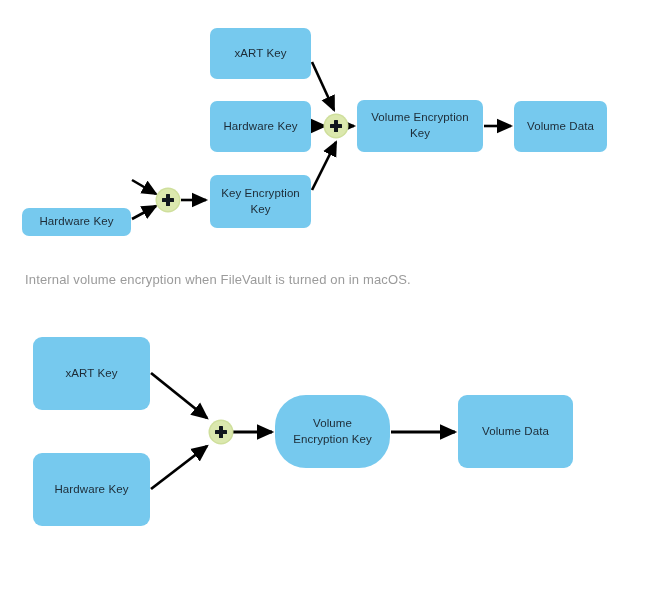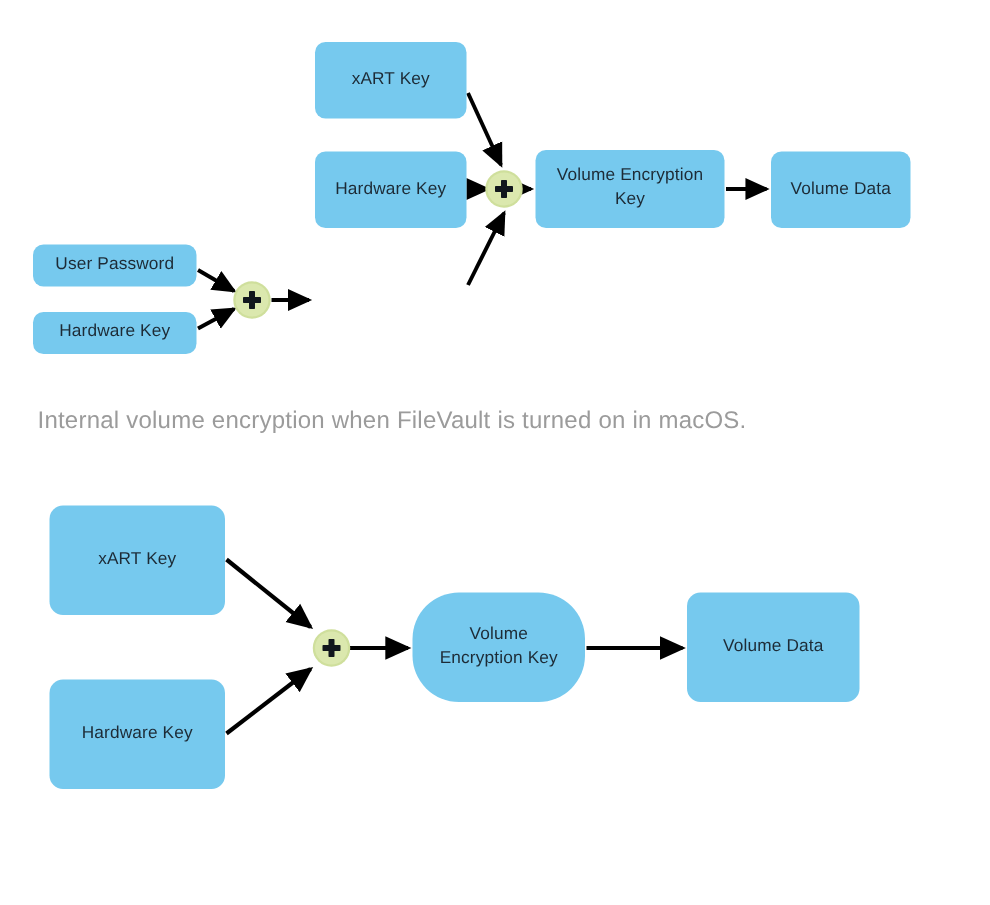--- a/index.html
+++ b/index.html
@@ -92,21 +92,21 @@
     left: 0; top: 4.2px; width: 12px; height: 3.6px;
   }
   .plus-node .glyph::after {
     top: 0; left: 4.2px; height: 12px; width: 3.6px;
   }
 
   .caption {
     position: absolute;
     left: 25px;
     color: #9b9b9b;
-    font-size: 16px;
+    font-size: 13px;
     letter-spacing: 0.15px;
     white-space: nowrap;
   }
   #caption-on { top: 272px; }
   #caption-off { top: 255px; }
 </style>
 </head>
 <body>
 
 <section class="figure" id="figure-filevault-on">
@@ -138,28 +138,28 @@
     </svg>
 
     <div class="node-box" style="left:210px; top:28px; width:101px; height:51px;">
       <span>xART Key</span>
     </div>
 
     <div class="node-box" style="left:210px; top:101px; width:101px; height:51px;">
       <span>Hardware Key</span>
     </div>
 
-    <div class="node-box" style="left:22px; top:163px; width:109px; height:28px;">
-      <span>User Password</span>
-    </div>
 
     <div class="node-box" style="left:22px; top:208px; width:109px; height:28px;">
       <span>Hardware Key</span>
     </div>
 
+    <div class="node-box" style="left:210px; top:175px; width:101px; height:53px;">
+      <span>Key Encryption Key</span>
+    </div>
 
     <div class="node-box" style="left:357px; top:100px; width:126px; height:52px;">
       <span>Volume Encryption Key</span>
     </div>
 
     <div class="node-box" style="left:514px; top:101px; width:93px; height:51px;">
       <span>Volume Data</span>
     </div>
 
     <div class="plus-node" style="left:157px; top:189px;">

